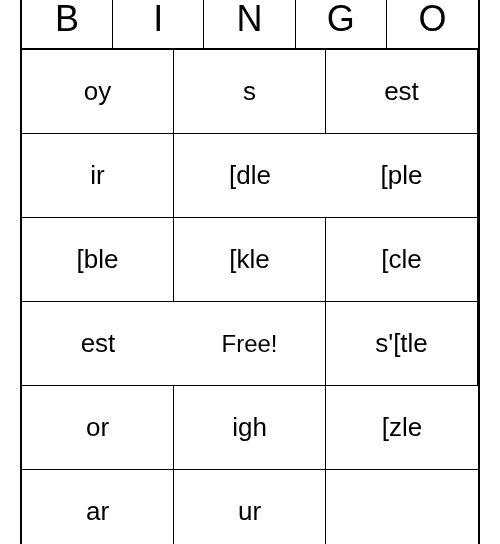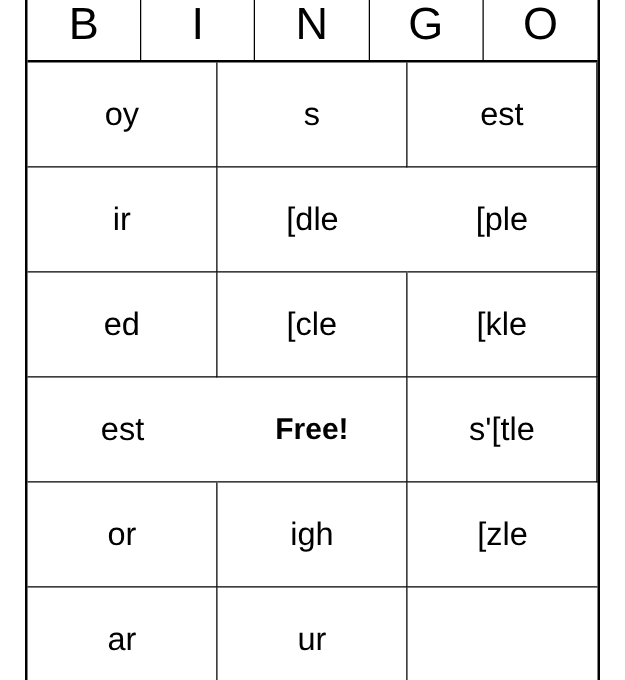--- a/index.html
+++ b/index.html
@@ -63,44 +63,44 @@
       border-right: none;
     }
 
     .bingo-cell:nth-child(n+21) {
       border-bottom: none;
       margin-left: 24px;
     }
 
     .free-cell {
       font-size: 24px;
-      font-weight: bold;
+      font-weight: normal;
     }
   </style>
 </head>
 <body>
 
 <div class="bingo-card">
   <div class="bingo-header">
   <div class="bingo-header-cell">B</div>
       <div class="bingo-header-cell">I</div>
       <div class="bingo-header-cell">N</div>
       <div class="bingo-header-cell">G</div>
       <div class="bingo-header-cell">O</div>
     </div>
   <div class="bingo-grid">
   <div class="bingo-cell">oy</div>
       <div class="bingo-cell">s</div>
       <div class="bingo-cell">est</div>
       <div class="bingo-cell">ir</div>
       <div class="bingo-cell">[dle</div>
       <div class="bingo-cell">[ple</div>
-      <div class="bingo-cell">ed</div>
+      <div class="bingo-cell">[ble</div>
+      <div class="bingo-cell">[kle</div>
       <div class="bingo-cell">[cle</div>
-      <div class="bingo-cell">[kle</div>
       <div class="bingo-cell">est</div>
       <div class="bingo-cell free-cell">Free!</div>
       <div class="bingo-cell">s'[tle</div>
       <div class="bingo-cell">or</div>
       <div class="bingo-cell">igh</div>
       <div class="bingo-cell">[zle</div>
       <div class="bingo-cell">ar</div>
       <div class="bingo-cell">ur</div>
     </div>
 </div>

